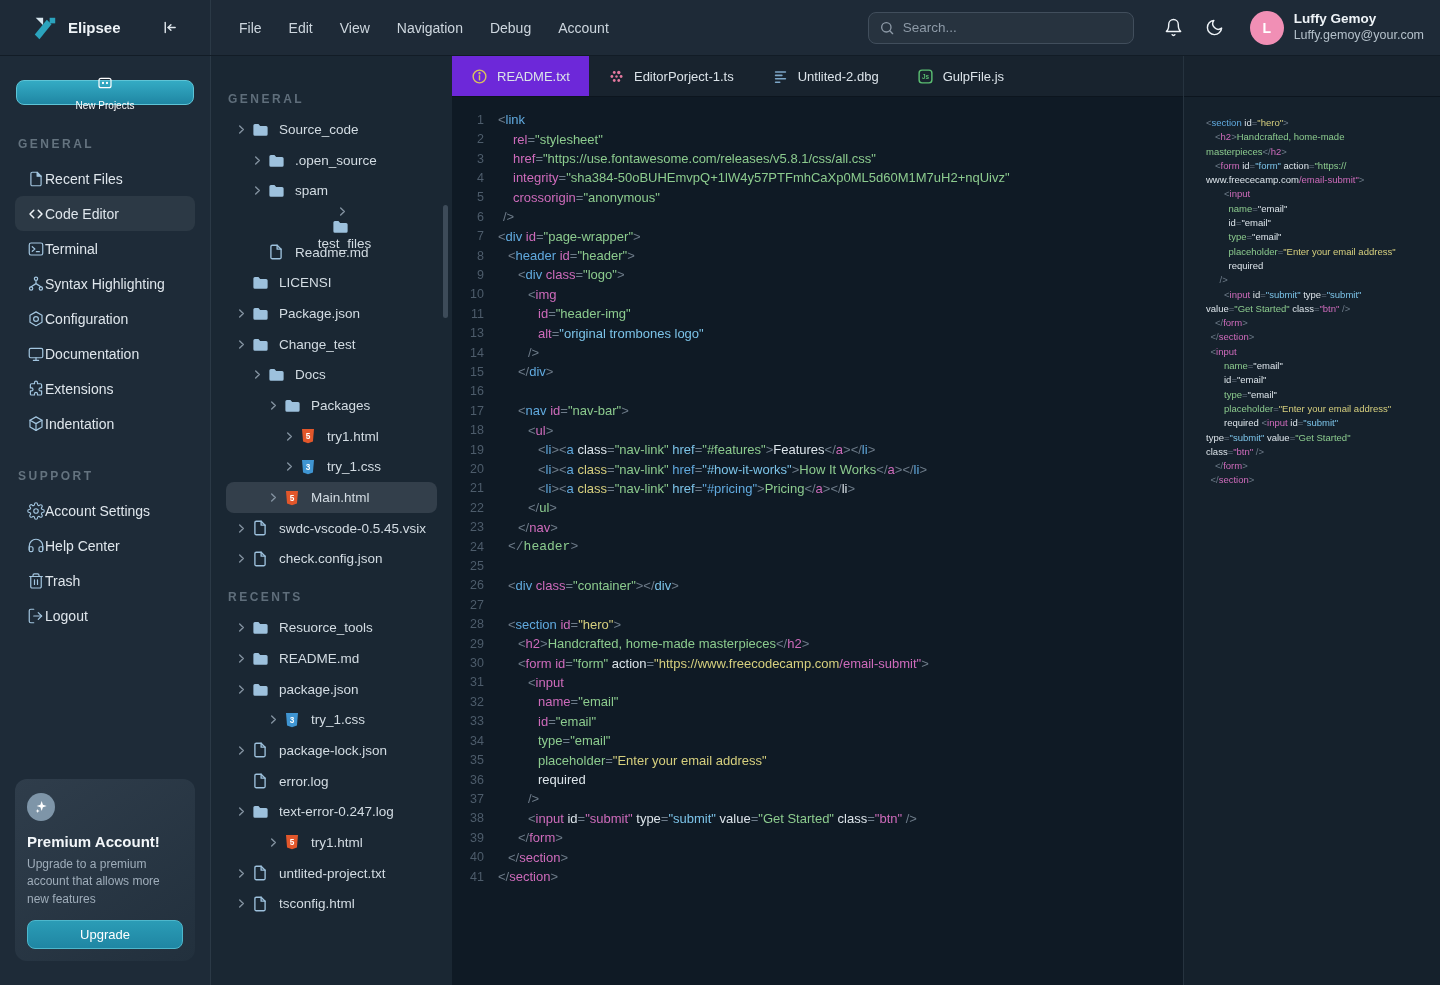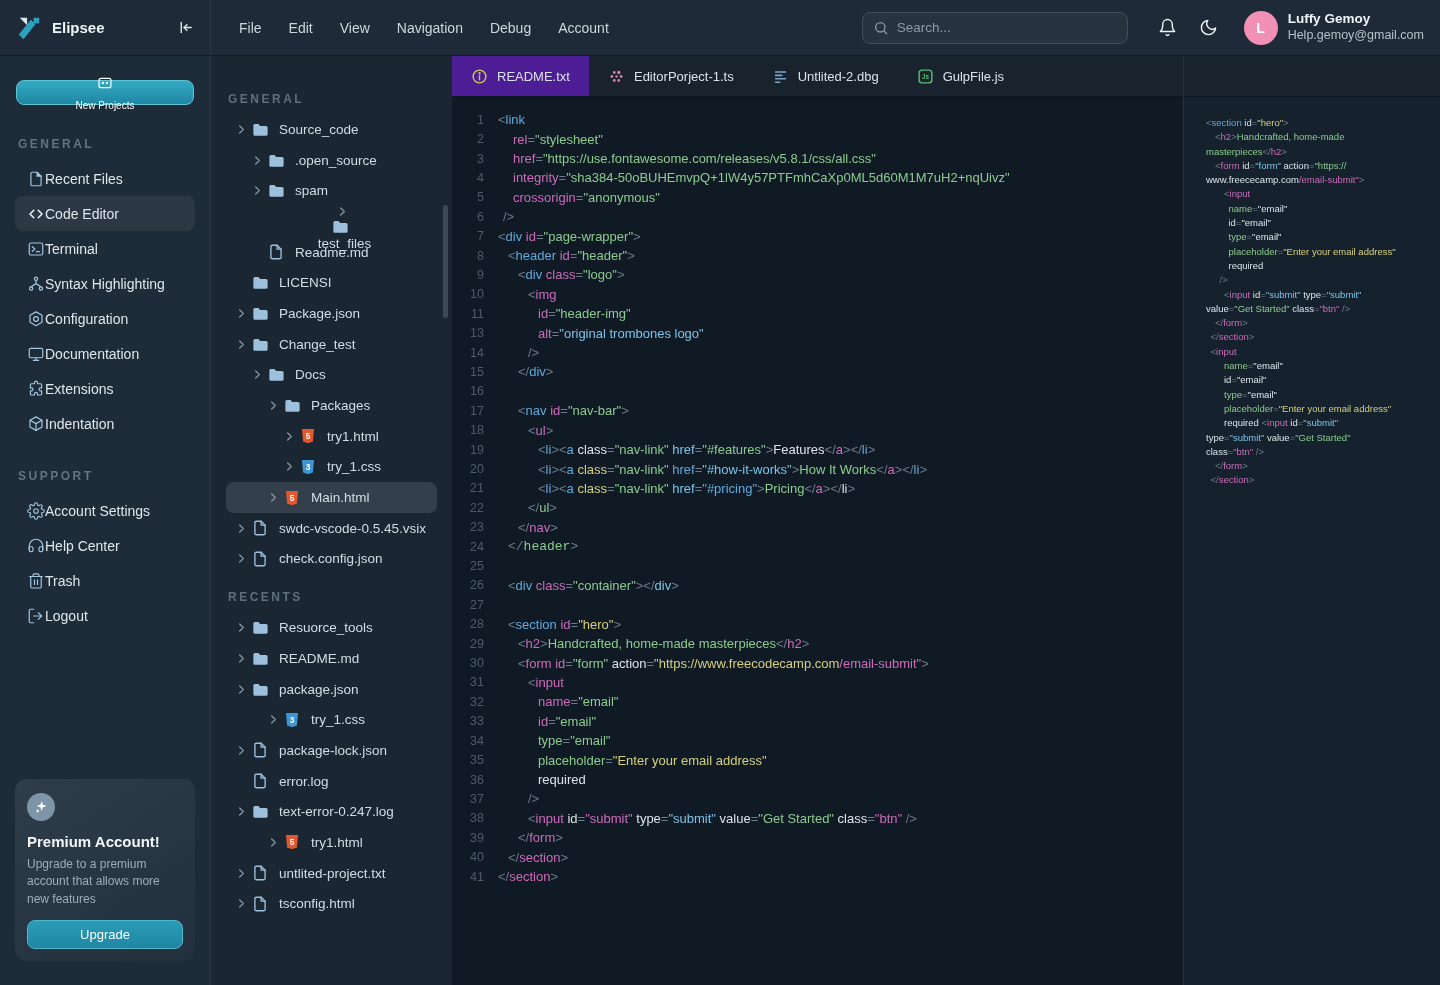--- a/index.html
+++ b/index.html
@@ -6,21 +6,21 @@
   html,body { width:1440px; height:985px; overflow:hidden; }
   body {
     font-family:"Liberation Sans", sans-serif;
     background:#0f1a25; color:#dfe6ec;
     display:grid;
     grid-template-columns:211px 241px 731px 257px;
     grid-template-rows:56px 929px;
   }
   
   .topbar { grid-column:1/5; display:flex; align-items:center; background:#1e2a37; border-bottom:1px solid #121c26; }
-  .brand { width:211px; height:100%; display:flex; align-items:center; padding:0 16px; border-right:1px solid #2b3946; flex:0 0 auto; }
+  .brand { width:211px; height:100%; display:flex; align-items:center; padding:0 32px; border-right:1px solid #2b3946; flex:0 0 auto; }
   .brand-name { font-size:15px; font-weight:bold; color:#eef3f7; margin-left:10px; }
   .collapse-btn { margin-left:auto; cursor:pointer; display:flex; }
   .menu { display:flex; gap:27px; padding-left:28px; }
   .menu-item { font-size:14px; color:#cdd6de; cursor:pointer; }
   .search-box { margin-left:auto; width:266px; height:32px; background:#27333f; border:1px solid #414e5c; border-radius:8px; display:flex; align-items:center; padding:0 10px; gap:8px; }
   .search-box input { background:transparent; border:none; outline:none; color:#aab6c1; font-size:13.5px; width:100%; font-family:inherit; }
   .search-box input::placeholder { color:#8d9aa7; }
   .top-icons { display:flex; align-items:center; gap:22px; margin-left:30px; }
   .avatar { width:34px; height:34px; border-radius:50%; background:#f18fb5; color:#fff; display:flex; align-items:center; justify-content:center; font-size:14px; font-weight:bold; }
   .user-block { margin-left:10px; margin-right:16px; line-height:1.25; }
@@ -44,21 +44,21 @@
   .tree-section-label { font-size:12px; letter-spacing:2.5px; color:#5f6e7b; font-weight:bold; margin:16px 0 8px 17px; }
   .tree-row { display:flex; align-items:center; height:30.7px; margin:0 15px; border-radius:8px; padding-left:10px; font-size:13.5px; color:#d3dce3; cursor:pointer; white-space:nowrap; }
   .tree-row.selected { background:#333f4b; }
   .tree-chev { width:15px; flex:0 0 auto; display:flex; align-items:center; }
   .tree-icon { width:19px; height:19px; flex:0 0 auto; margin-right:9px; display:flex; align-items:center; }
   .tree-scrollbar { position:absolute; right:4px; top:149px; width:5px; height:113px; border-radius:3px; background:#3d4b59; }
   
   .editor { background:#0f1a25; display:flex; flex-direction:column; overflow:hidden; }
   .tabbar { height:41px; background:#18232e; display:flex; flex:0 0 auto; border-bottom:1px solid #0c151e; }
   .tab { display:flex; align-items:center; gap:9px; padding:0 19px; font-size:13px; color:#dbe3e9; cursor:pointer; }
-  .tab.active { background:#4c1d95; }
+  .tab.active { background:#6d28d9; }
   .code-wrap { padding-top:13px; }
   .code-line { display:flex; height:19.42px; align-items:center; font-size:13px; }
   .gutter { width:32px; text-align:right; color:#4d5c6b; font-size:12.5px; flex:0 0 auto; }
   .code-text { margin-left:14px; white-space:pre; }
   .tok-g { color:#6d7b89; } .tok-b { color:#61aadf; } .tok-p { color:#ce6bbb; }
   .tok-gr { color:#8ccb8e; } .tok-y { color:#d6cf7e; } .tok-w { color:#dce4ea; } .tok-lb { color:#7cc3e8; }
   
   .minimap { background:#15212c; border-left:1px solid #26333f; display:flex; flex-direction:column; overflow:hidden; }
   .minimap-head { height:41px; background:#18232e; border-bottom:1px solid #0c151e; flex:0 0 auto; }
   .minimap-body { padding:19px 8px 0 22px; }
@@ -112,21 +112,21 @@
       </span>
     <span>
         <svg width="19" height="19" viewBox="0 0 24 24" fill="none" stroke="#eef3f7" stroke-width="1.8" stroke-linecap="round" stroke-linejoin="round">
           <path d="M21 12.79A9 9 0 1 1 11.21 3 7 7 0 0 0 21 12.79z"></path>
         </svg>
       </span>
   </div>
   <div class="avatar" style="margin-left:26px;">L</div>
   <div class="user-block">
     <div class="user-name">Luffy Gemoy</div>
-    <div class="user-email">Help.gemoy@gmail.com</div>
+    <div class="user-email">Luffy.gemoy@your.com</div>
   </div>
 </header>
 
 <aside class="sidebar">
   <button class="new-projects">
     <span>
         <svg width="16" height="16" viewBox="0 0 24 24" fill="none" stroke="#ffffff" stroke-width="1.8" stroke-linecap="round" stroke-linejoin="round">
           <rect x="3" y="5" width="18" height="14" rx="3"></rect>
           <circle cx="9" cy="12" r="0.8" fill="#fff"></circle>
           <circle cx="15" cy="12" r="0.8" fill="#fff"></circle>

